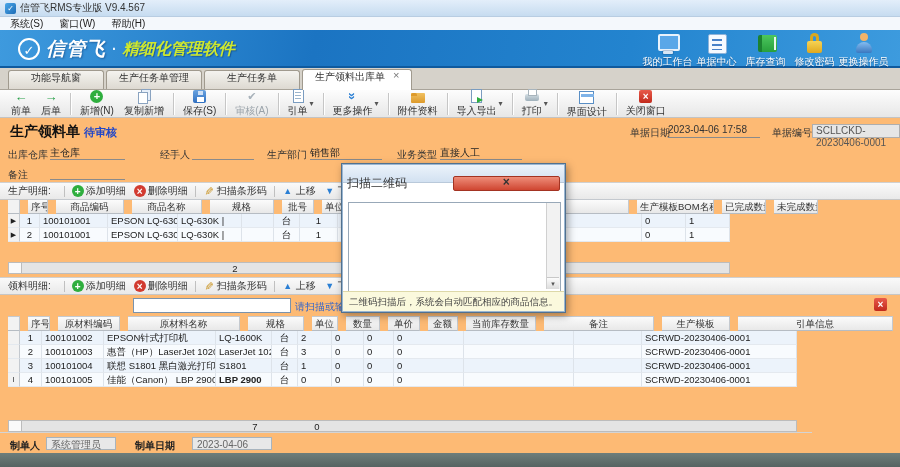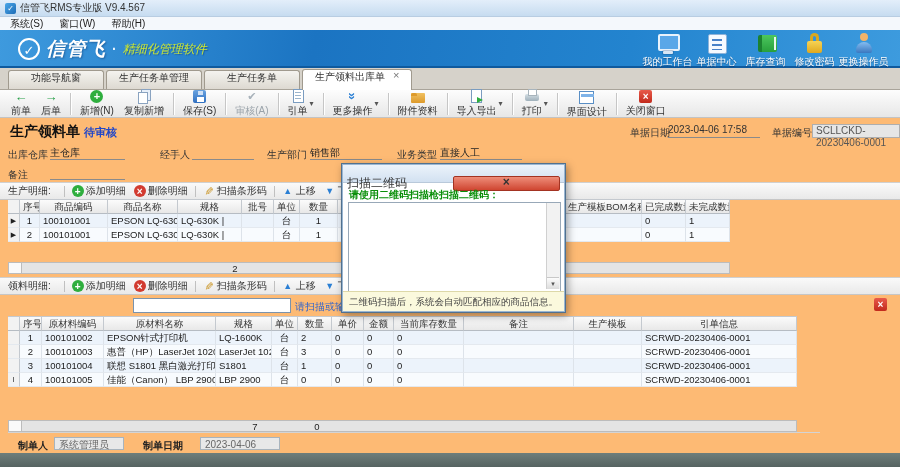--- a/index.html
+++ b/index.html
@@ -17,21 +17,21 @@
   .menu-item{font-size:10px;color:#222;cursor:default;}
   
   .banner{position:absolute;left:0;top:30px;width:900px;height:38px;
     background:linear-gradient(100deg,#3e9ade 0%,#1b74c2 35%,#2384cf 70%,#3d9bde 100%);
     border-bottom:2px solid #0f5a9e;box-sizing:border-box;}
   .brand{position:absolute;left:18px;top:6px;display:flex;align-items:center;gap:6px;}
   .logo-badge{width:22px;height:22px;border-radius:50%;border:2px solid #fff;color:#fff;font-size:13px;
     line-height:22px;text-align:center;font-weight:bold;box-sizing:border-box;}
   .logo-text{color:#fff;font-size:19px;font-weight:bold;font-style:italic;letter-spacing:1px;text-shadow:1px 1px 2px rgba(0,30,80,.4);}
   .logo-dot{color:#e8f4ff;font-size:14px;font-weight:bold;}
-  .slogan{color:#cfe82e;font-size:12px;font-weight:normal;font-style:italic;text-shadow:1px 1px 1px rgba(0,30,80,.4);}
+  .slogan{color:#cfe82e;font-size:16px;font-weight:bold;font-style:italic;text-shadow:1px 1px 1px rgba(0,30,80,.4);}
   .bactions{position:absolute;right:12px;top:2px;display:flex;}
   .baction{width:49px;display:flex;flex-direction:column;align-items:center;cursor:pointer;}
   .blabel{color:#fff;font-size:10px;text-shadow:0 1px 1px rgba(0,20,60,.5);margin-top:-1px;white-space:nowrap;}
   .bi{width:28px;height:24px;position:relative;}
   .bi-desk::before{content:"";position:absolute;left:4px;top:2px;width:18px;height:13px;border:2px solid #e8f2fc;
     background:#5aa7e8;border-radius:2px;}
   .bi-desk::after{content:"";position:absolute;left:9px;top:19px;width:10px;height:3px;background:#d7e6f5;border-radius:1px;box-shadow:0 0 0 1px rgba(20,60,110,.25);}
   .bi-list::before{content:"";position:absolute;left:5px;top:2px;width:17px;height:18px;background:#f6faff;border:1px solid #8fb3d9;border-radius:2px;}
   .bi-list::after{content:"";position:absolute;left:9px;top:7px;width:10px;height:11px;
     background:repeating-linear-gradient(#4a82c8 0 2px,transparent 2px 5px);}
@@ -108,21 +108,21 @@
   .si{width:12px;height:12px;display:inline-flex;align-items:center;justify-content:center;font-size:10px;margin-right:2px;}
   .si-add{background:#2fae3e;border-radius:50%;color:#fff;font-weight:bold;line-height:11px;}
   .si-del{background:#d23b30;border-radius:50%;color:#fff;font-weight:bold;line-height:11px;}
   .si-scan{color:#c9921e;font-size:11px;transform:rotate(90deg);}
   .si-up,.si-down{color:#2a7fd4;font-size:9px;}
   .si-view{color:#3a86c8;font-size:11px;}
   .si-refresh{color:#2a9fd4;font-weight:bold;font-size:11px;}
   .si-moresec{color:#2a7fd4;font-weight:bold;transform:rotate(90deg);font-size:12px;}
   
   .grid{position:absolute;left:8px;font-size:9.5px;}
-  .gh{display:flex;height:15px;}
+  .gh{display:flex;height:15px;gap:8px;}
   .gh .cell{background:linear-gradient(#fbfbfb,#e8e8e8);border-right:1px solid #c4c9cf;border-top:1px solid #c4c9cf;
     border-bottom:1px solid #b6bcc3;color:#333;text-align:center;line-height:14px;}
   .gr{display:flex;height:14px;}
   .gr .cell{border-right:1px solid #dde3ea;border-bottom:1px solid #e4e9ef;line-height:13px;color:#222;}
   .gr.odd .cell{background:#ecf3fb;}
   .gr.even .cell{background:#f8fbfe;}
   .cell{overflow:hidden;white-space:nowrap;box-sizing:border-box;padding:0 3px;flex:none;}
   .cell.ind{background:#f2f2f2 !important;border-right:1px solid #c4c9cf;text-align:center;padding:0;color:#222;font-size:7px;line-height:14px;}
   .cell.c{text-align:center;}
   .totalbar{position:absolute;left:8px;height:12px;background:#e4e4e4;border:1px solid #bcbcbc;box-sizing:border-box;}
@@ -130,21 +130,21 @@
   .tnum{position:absolute;top:0;font-size:9.5px;color:#222;line-height:11px;}
   
   .barcode-row{position:absolute;left:0;width:900px;height:21px;}
   .bc-label{position:absolute;left:8px;top:5px;font-size:10px;color:#222;}
   .bc-input{position:absolute;left:133px;top:3px;width:152px;height:13px;border:1px solid #7a93ad;background:#fff;
     font-size:10px;padding:0 2px;}
   .bc-hint{position:absolute;left:295px;top:5px;font-size:10px;color:#3366cc;white-space:nowrap;}
   .bc-close{position:absolute;left:874px;top:3px;width:13px;height:13px;background:linear-gradient(#e85a4a,#c22a1c);
     border-radius:2px;color:#fff;font-weight:bold;font-size:10px;line-height:13px;text-align:center;cursor:pointer;}
   
-  .footrow{position:absolute;left:8px;top:314px;width:812px;height:21px;border-top:1px solid #d4d4d4;}
+  .footrow{position:absolute;left:0;top:314px;width:812px;height:21px;border-top:1px solid #d4d4d4;}
   .ft-label{position:absolute;top:6px;font-size:10px;color:#222;font-weight:bold;}
   .ft-box{position:absolute;top:4px;height:13px;line-height:13px;background:#e8e8e8;border:1px solid #a8b4be;
     font-size:10px;color:#666;padding:0 4px;box-sizing:border-box;}
   .statusbar{position:absolute;left:0;top:453px;width:900px;height:14px;background:linear-gradient(#6e7e7b,#566361);}
   
   .dialog{position:absolute;left:341px;top:163px;width:225px;height:150px;background:#fff;border:1px solid #51718f;
     box-shadow:2px 3px 8px rgba(0,0,0,.35), 0 0 0 1px #9ab6d2 inset;z-index:50;box-sizing:border-box;}
   .dlg-title{position:absolute;left:1px;top:1px;right:1px;height:18px;background:linear-gradient(#ecf3fb,#d2e1f1);
     border-bottom:1px solid #b9c9da;display:flex;align-items:center;padding:0 4px;box-sizing:border-box;}
   .dlg-title span{font-size:12px;color:#333;flex:1;margin-top:19px;}
@@ -536,21 +536,21 @@
           <span class="cell" style="width: 70px;">0</span>
           <span class="cell" style="width: 110px;"></span>
           <span class="cell" style="width: 68px;"></span>
           <span class="cell" style="width: 155px;">SCRWD-20230406-0001</span>
         </div>
         <div class="gr even">
           <span class="cell ind" style="width: 12px;">I</span>
           <span class="cell c" style="width: 22px;">4</span>
           <span class="cell" style="width: 62px;">100101005</span>
           <span class="cell" style="width: 112px;">佳能（Canon） LBP 2900+ 黑白激</span>
-          <span class="cell" style="width: 56px;">LBP 2900</span>
+          <span class="cell" style="width: 56px; font-weight: bold;">LBP 2900</span>
           <span class="cell c" style="width: 26px;">台</span>
           <span class="cell" style="width: 34px;">0</span>
           <span class="cell" style="width: 32px;">0</span>
           <span class="cell" style="width: 30px;">0</span>
           <span class="cell" style="width: 70px;">0</span>
           <span class="cell" style="width: 110px;"></span>
           <span class="cell" style="width: 68px;"></span>
           <span class="cell" style="width: 155px;">SCRWD-20230406-0001</span>
         </div>
       </div>
@@ -568,21 +568,20 @@
     </div>
   </div>
 
   <div class="statusbar"></div>
 
   <div class="dialog">
     <div class="dlg-title">
       <span>扫描二维码</span>
       <span class="dlg-close">×</span>
     </div>
-    <div class="dlg-instr">请使用二维码扫描枪扫描二维码：</div>
     <div class="dlg-tawrap">
       <textarea class="dlg-ta" value="" style=""></textarea>
       <div class="dlg-scroll"></div>
     </div>
     <div class="dlg-note">二维码扫描后，系统会自动匹配相应的商品信息。</div>
   </div>
 
 </div>
 
 </body></html>

